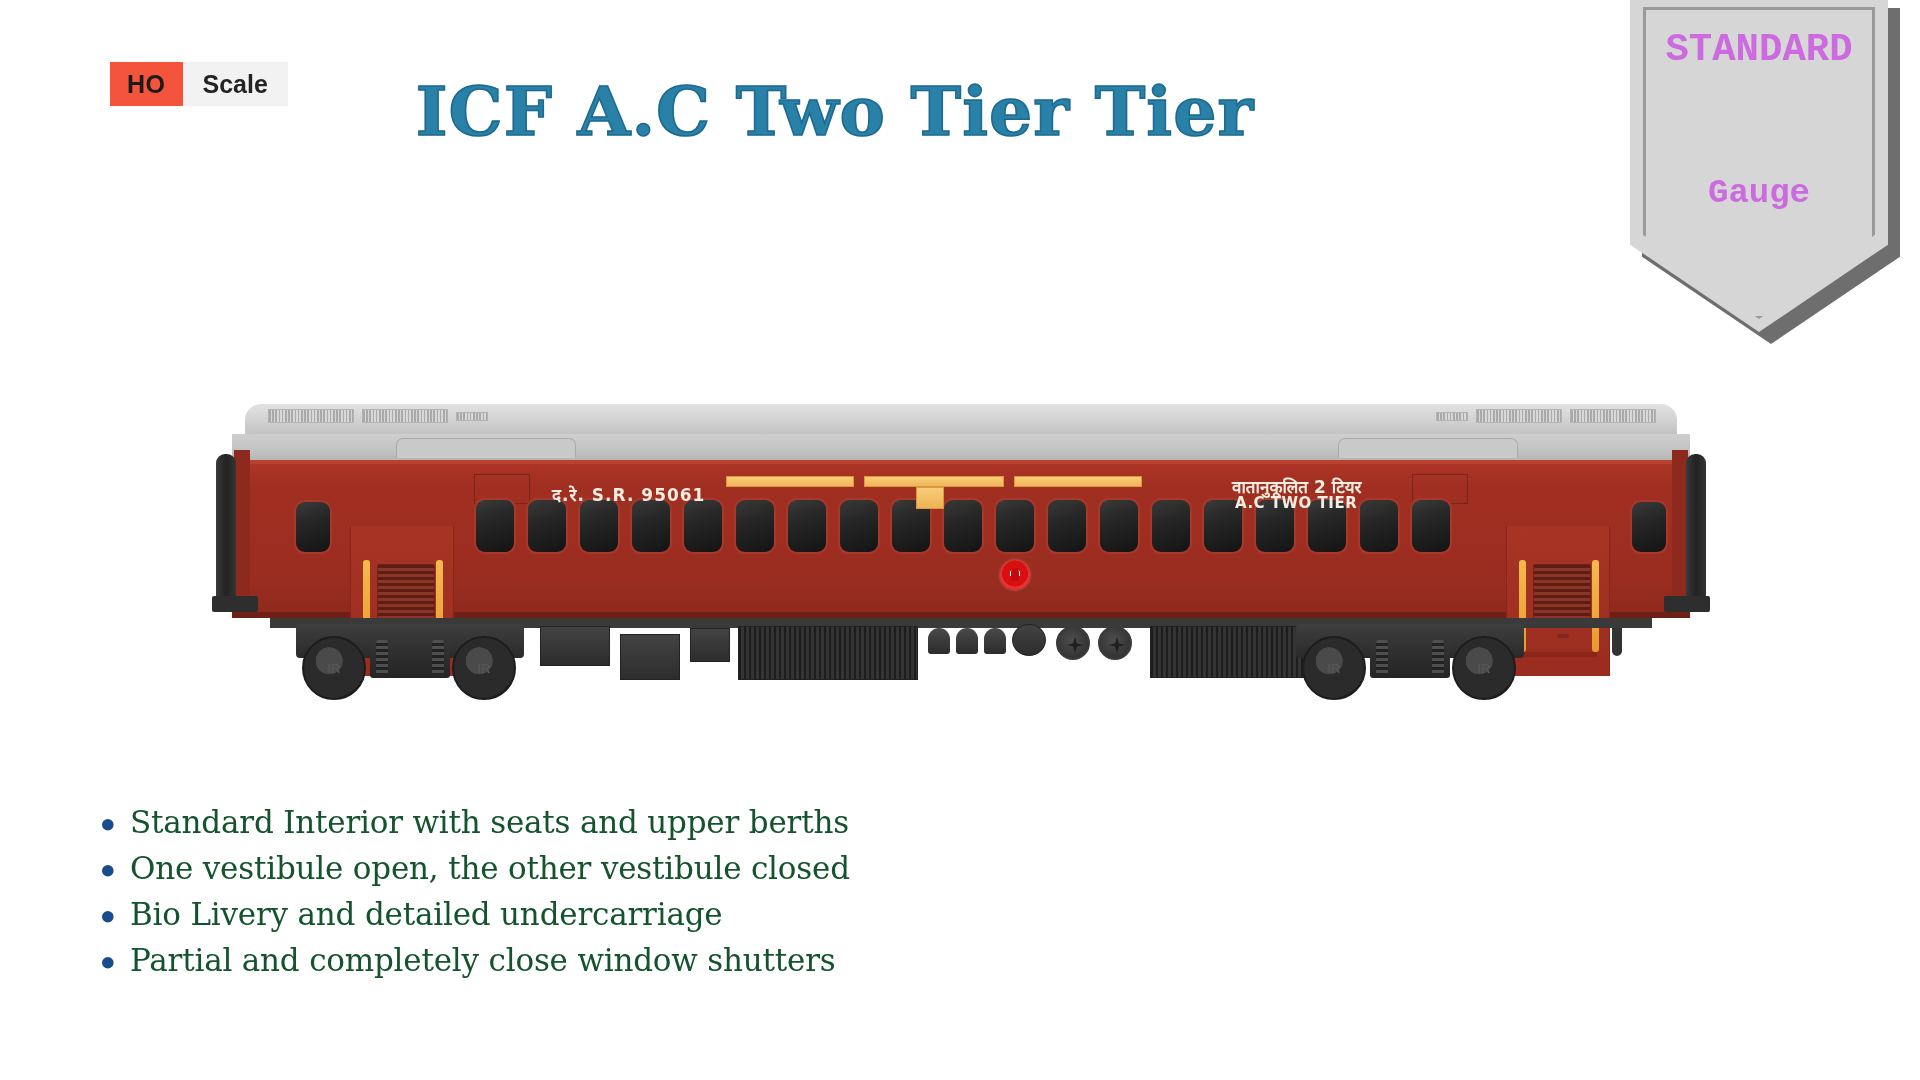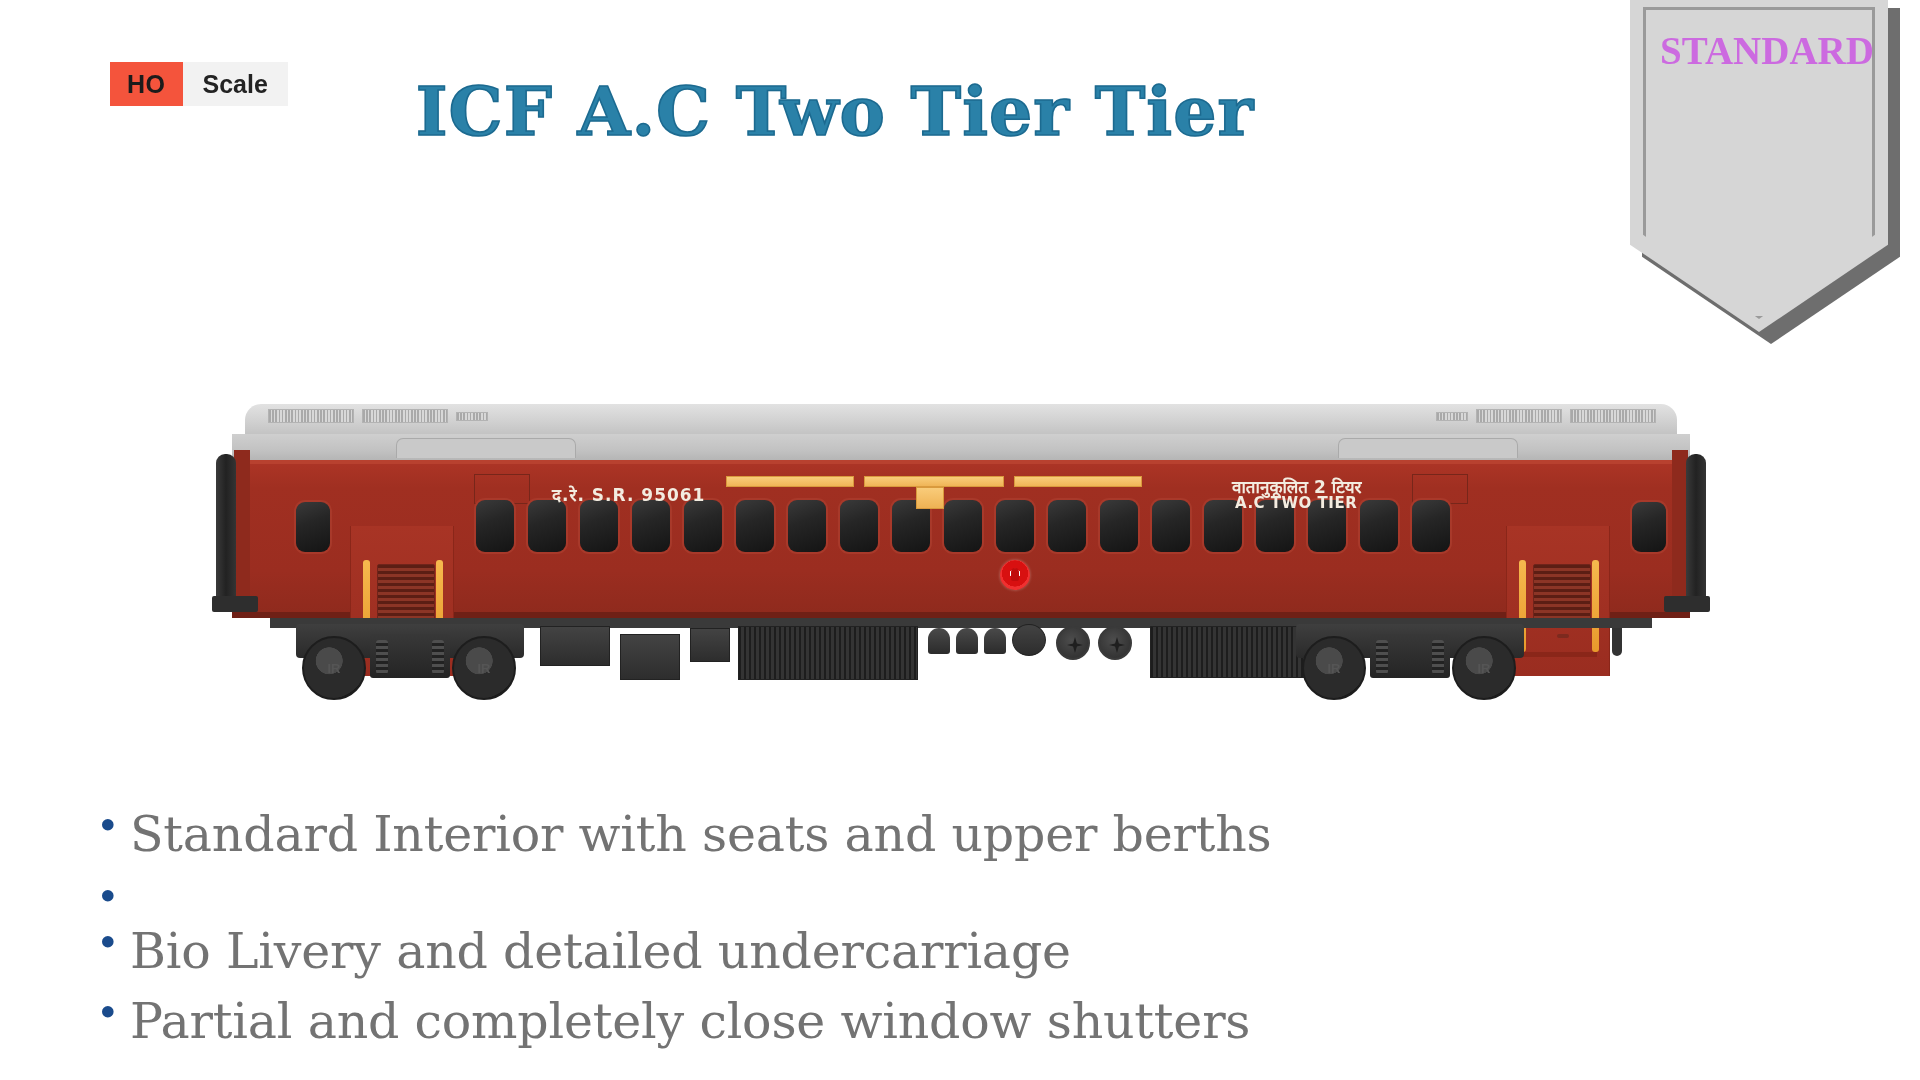--- a/index.html
+++ b/index.html
@@ -69,22 +69,21 @@
     width:232px; height:312px;
     border:3px solid #9a9a9a;
     clip-path:polygon(0 0,100% 0,100% 73%,50% 100%,0 73%);
     background:transparent;
   }
   .gauge-shield .g-txt {
     position:absolute; left:0; width:258px;
     text-align:center;
     color:#cc6ae0;
     font-weight:bold;
-    font-family:Liberation Serif, serif;
-    margin-left:8px;
+    font-family:Liberation Mono, monospace;
   }
   .gauge-shield .g-std  { top:32px;  font-size:39px; letter-spacing:0px; }
   .gauge-shield .g-mm   { top:130px; font-size:34px; }
   .gauge-shield .g-gg   { top:178px; font-size:34px; }
 
   
   .coach {
     position:absolute;
     left:210px; top:398px;
     width:1500px; height:290px;
@@ -340,23 +339,23 @@
     display:flex; align-items:flex-start;
     margin-bottom:1px;
   }
   .feature .dot {
     color:#1a4b8c; font-size:40px; line-height:1;
     width:34px; flex:0 0 34px;
     font-family:"DejaVu Serif", serif;
     padding-top:5px;
   }
   .feature .ftxt {
-    color:#737373;
+    color:#14532d;
     font-family:"DejaVu Serif", serif;
-    font-size:49px;
+    font-size:31px;
     line-height:1.42;
     font-weight:normal;
     letter-spacing:-.2px;
     text-align:right;
   }
 </style>
 </head>
 <body>
 
 <div class="scale-badge">
@@ -366,20 +365,21 @@
 
 <div class="title-wrap">
   <div class="title-line">ICF A.C Two Tier Tier</div>
 </div>
 
 <div class="gauge-shield">
   <div class="shadow"></div>
   <div class="plate"></div>
   <div class="inner-border"></div>
   <div class="g-txt g-std">STANDARD</div>
+  <div class="g-txt g-gg">Gauge</div>
 </div>
 
 <div class="coach">
 
   <div class="roof"></div>
   <div class="roof-lower"></div>
   <div class="roof-vent v1"></div>
   <div class="roof-vent v2"></div>
   <div class="roof-vent v3"></div>
   <div class="roof-vent v4"></div>
@@ -495,20 +495,21 @@
   </div>
 </div>
 
 <div class="features">
   <div class="feature">
     <span class="dot">•</span>
     <span class="ftxt">Standard Interior with seats and upper berths</span>
   </div>
   <div class="feature">
     <span class="dot">•</span>
+    <span class="ftxt">One vestibule open, the other vestibule closed</span>
   </div>
   <div class="feature">
     <span class="dot">•</span>
     <span class="ftxt">Bio Livery and detailed undercarriage</span>
   </div>
   <div class="feature">
     <span class="dot">•</span>
     <span class="ftxt">Partial and completely close window shutters</span>
   </div>
 </div>

